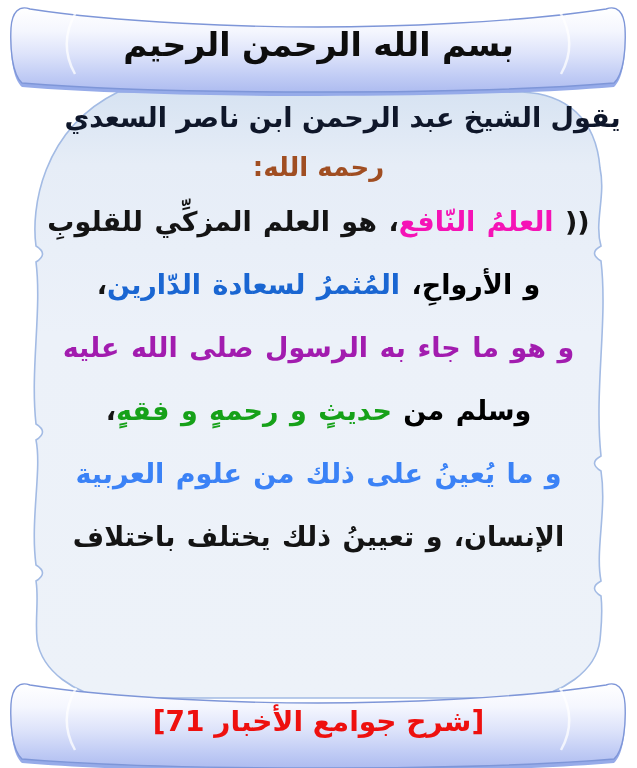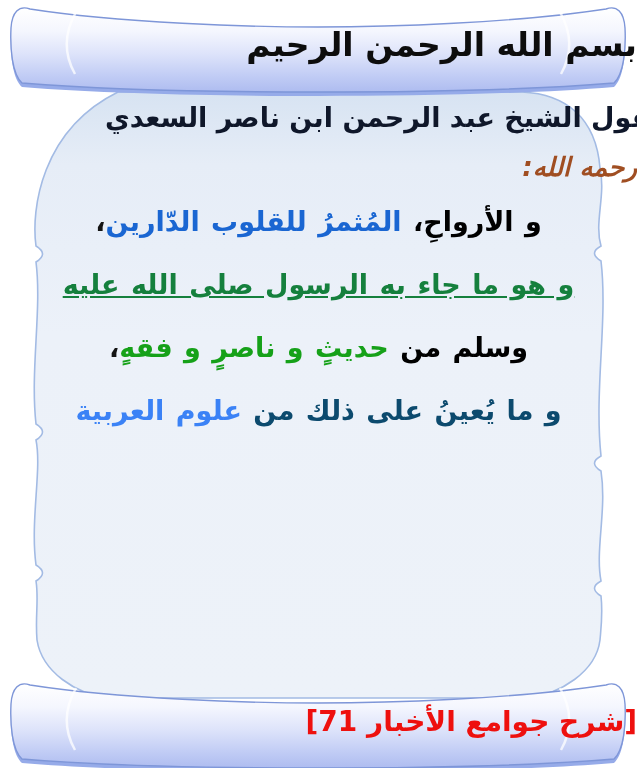--- a/index.html
+++ b/index.html
@@ -3,26 +3,26 @@
 <meta charset="utf-8">
 <style>
   html,body{margin:0;padding:0;}
   body{
     width:637px;height:768px;position:relative;overflow:hidden;
     background:#ffffff;
     font-family:"DejaVu Sans", sans-serif;
   }
   .bg{position:absolute;left:0;top:0;z-index:0;}
   .txt{
-    position:absolute;left:0;width:637px;text-align:right;
+    position:absolute;left:0;width:637px;text-align:center;
     direction:rtl;z-index:2;font-weight:bold;
   }
   .bismillah{top:12px;height:66px;line-height:66px;font-size:33px;color:#0d0d0d;}
   .intro1{top:96px;height:44px;line-height:44px;font-size:27px;}
-  .intro2{top:146px;height:42px;line-height:42px;font-size:26px;font-style:italic;}
+  .intro2{top:146px;height:42px;line-height:42px;font-size:26px;}
   .quote{
     position:absolute;top:190px;left:24px;width:589px;text-align:center;
     direction:rtl;z-index:2;font-weight:bold;font-size:27px;color:#141414;
   }
   .qline{line-height:63px;white-space:nowrap;word-spacing:2px;}
   .source{top:688px;height:68px;line-height:68px;font-size:28px;}
 </style>
 </head>
 <body>
 
@@ -87,19 +87,21 @@
   </g>
 </svg>
 
 <div class="txt bismillah">بسم الله الرحمن الرحيم</div>
 
 <div class="txt intro1" style="color: #0f172a; padding-left: 24px;">يقول الشيخ عبد الرحمن ابن ناصر السعدي</div>
 
 <div class="txt intro2" style="color: rgb(160, 78, 34);">رحمه الله:</div>
 
 <div class="quote">
-    <div class="qline"><span style="color: #000000;">و الأرواحِ، </span><span style="color: rgb(26, 102, 210);">المُثمرُ للقلوب الدّارين</span><span style="color: rgb(20, 20, 20);">،</span></div>
-    <div class="qline"><span style="color: #15803d; text-decoration: underline;">و هو ما جاء به الرسول صلى الله عليه</span></div>
-    <div class="qline"><span style="color: #000000;">وسلم من </span><span style="color: rgb(22, 161, 25);">حديثٍ و ناصرٍ و فقهٍ</span><span style="color: rgb(20, 20, 20);">،</span></div>
-    <div class="qline"><span style="color: #0c4a6e;">و ما يُعينُ على ذلك من </span><span style="color: #3b82f6;">علوم العربية</span></div>
+    <div class="qline"><span style="color: rgb(20, 20, 20);">(( </span><span style="color: rgb(245, 19, 182);">العلمُ النّافع</span><span style="color: rgb(20, 20, 20);">، هو العلم المزكِّي للقلوبِ</span></div>
+    <div class="qline"><span style="color: #000000;">و الأرواحِ، </span><span style="color: rgb(26, 102, 210);">المُثمرُ لسعادة الدّارين</span><span style="color: rgb(20, 20, 20);">،</span></div>
+    <div class="qline"><span style="color: #a21caf;">و هو ما جاء به الرسول صلى الله عليه</span></div>
+    <div class="qline"><span style="color: #000000;">وسلم من </span><span style="color: rgb(22, 161, 25);">حديثٍ و رحمهٍ و فقهٍ</span><span style="color: rgb(20, 20, 20);">،</span></div>
+    <div class="qline"><span style="color: #3b82f6;">و ما يُعينُ على ذلك من </span><span style="color: #3b82f6;">علوم العربية</span></div>
+    <div class="qline"><span style="color: rgb(20, 20, 20);">الإنسان، و تعيينُ ذلك يختلف باختلاف</span></div>
   </div>
 
 <div class="txt source" style="color: rgb(238, 16, 14);">[شرح جوامع الأخبار 71]</div>
 
 </body></html>

